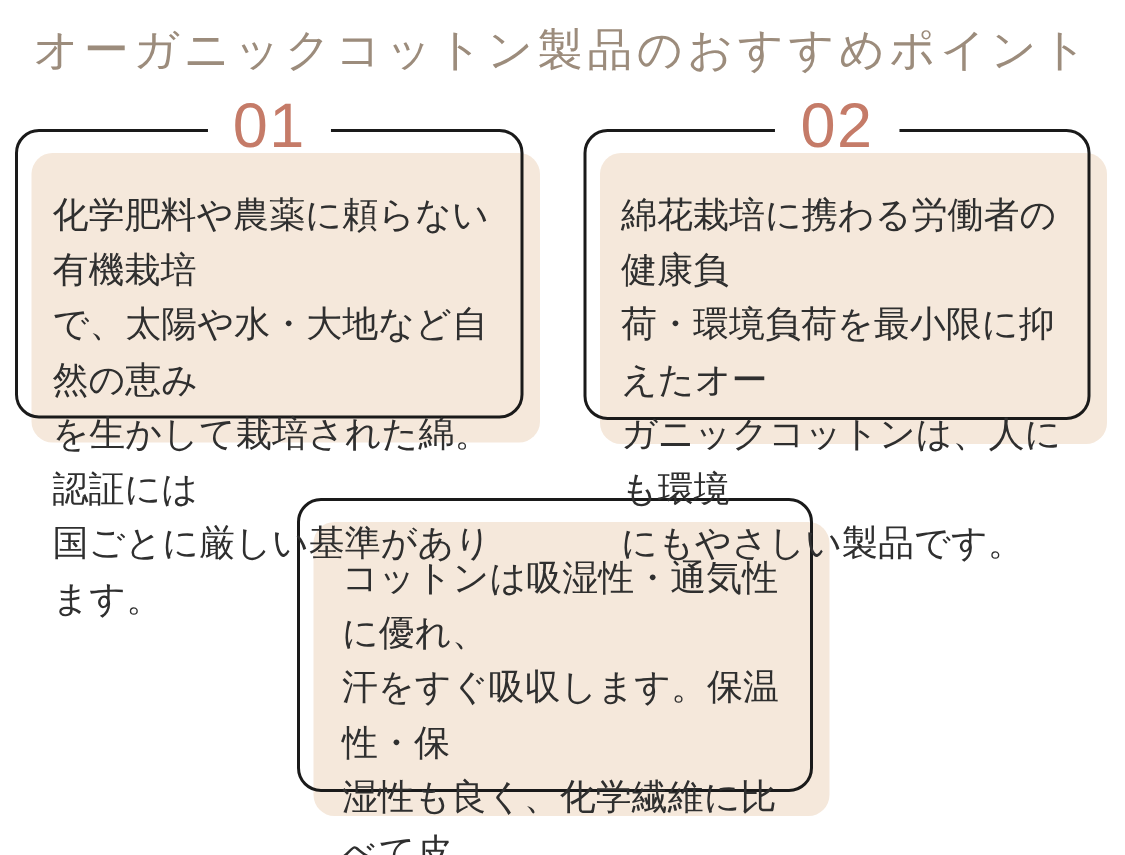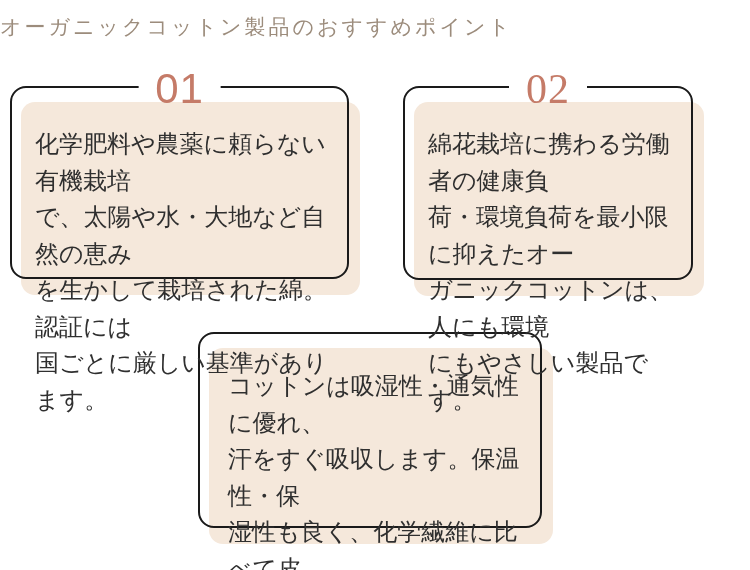--- a/index.html
+++ b/index.html
@@ -20,22 +20,22 @@
     height: 570px;
     background: var(--bg);
     overflow: hidden;
   }
 
   .page-title {
     position: absolute;
     top: 13px;
     left: 0;
     width: 100%;
-    text-align: left;
-    font-size: 21px;
+    text-align: center;
+    font-size: 30px;
     font-weight: 400;
     letter-spacing: 3px;
     color: var(--title-color);
     white-space: nowrap;
   }
 
   .card { position: absolute; }
 
   .card-fill {
     position: absolute;
@@ -56,21 +56,21 @@
 
   .number-badge {
     position: absolute;
     top: -20px;
     left: 50%;
     transform: translateX(-50%);
     height: 36px;
     background: var(--bg);
     padding: 0 17px;
     display: flex;
-    align-items: flex-start;
+    align-items: flex-end;
     justify-content: center;
     z-index: 2;
   }
 
   .number-badge .num {
     font-size: 42px;
     line-height: 36px;
     font-weight: 300;
     letter-spacing: 1px;
     color: var(--number-color);
@@ -84,21 +84,21 @@
     font-size: 24px;
     line-height: 36.5px;
     letter-spacing: 0px;
     color: var(--body-text);
     white-space: pre-line;
     z-index: 1;
   }
 
   
   .card-1 { left: 10px;  top: 86px;  width: 339px; height: 193px; }
-  .card-2 { left: 403px; top: 86px;  width: 290px; height: 194px; font-family: Liberation Serif, serif; }
+  .card-2 { left: 389px; top: 86px;  width: 338px; height: 194px; }
   .card-3 { left: 198px; top: 332px; width: 344px; height: 196px; }
   .card-3 .card-text { padding-top: 36px; padding-left: 30px; }
 </style>
 </head>
 <body>
 
 <div class="canvas">
 
   <h1 class="page-title">オーガニックコットン製品のおすすめポイント</h1>
 

